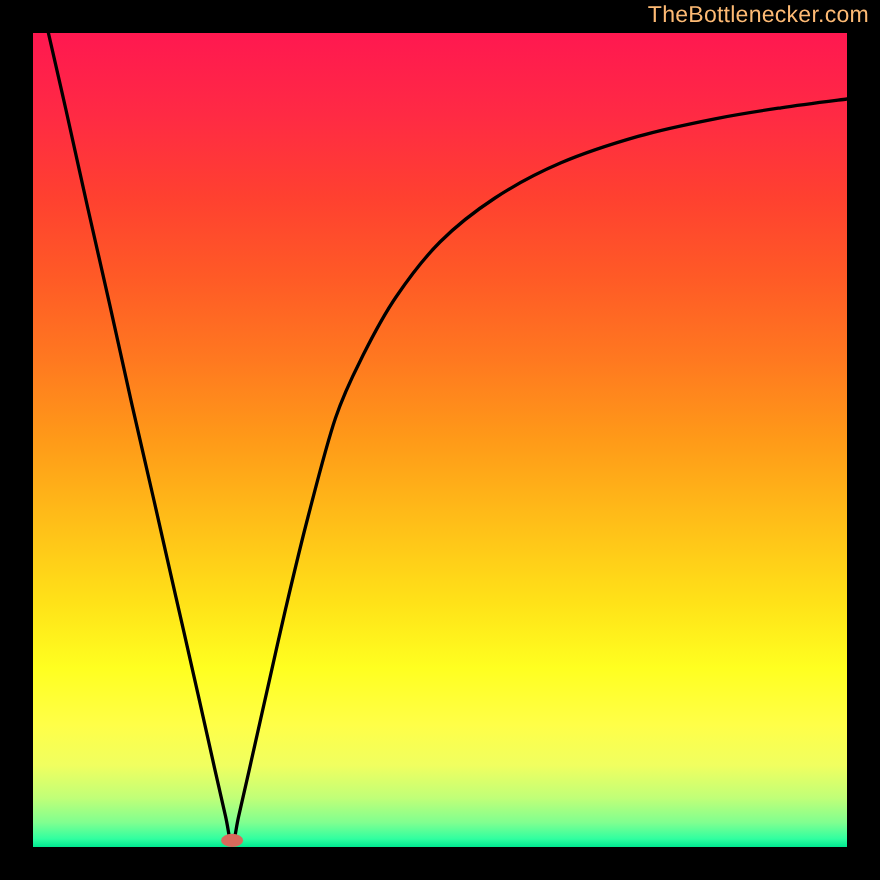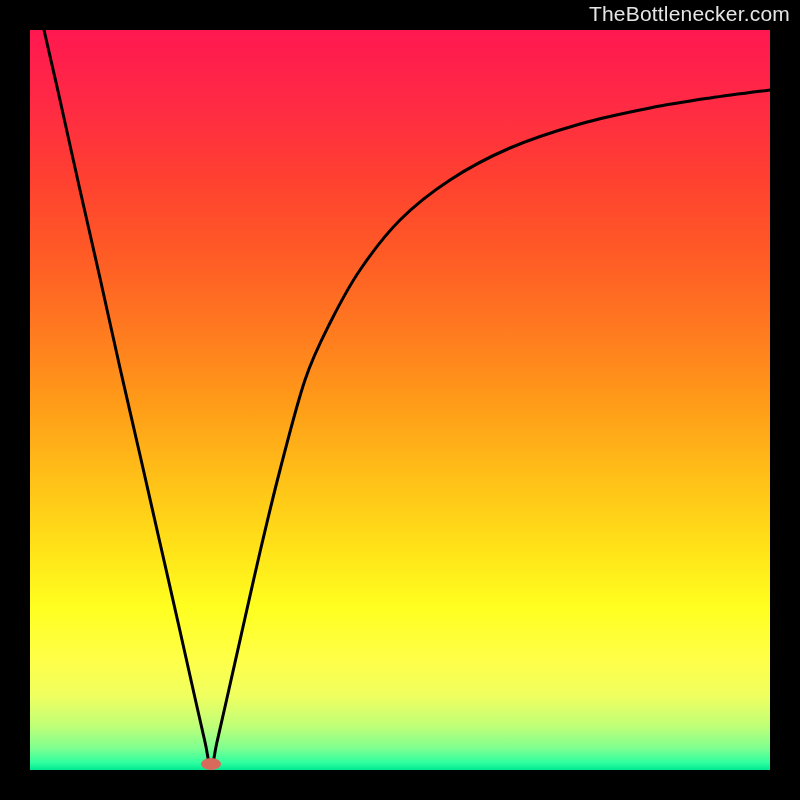--- a/index.html
+++ b/index.html
@@ -13,21 +13,21 @@
   }
   .container {
     position: relative;
     width: 800px;
     height: 800px;
   }
   .source-label {
     position: absolute;
     top: 2px;
     right: 10px;
-    color: #e5e5e5;
+    color: #fdba74;
     font-size: 21px;
     font-weight: 400;
     letter-spacing: 0.2px;
     z-index: 10;
   }
   .plot-area {
     position: absolute;
     left: 30px;
     top: 30px;
     width: 740px;

